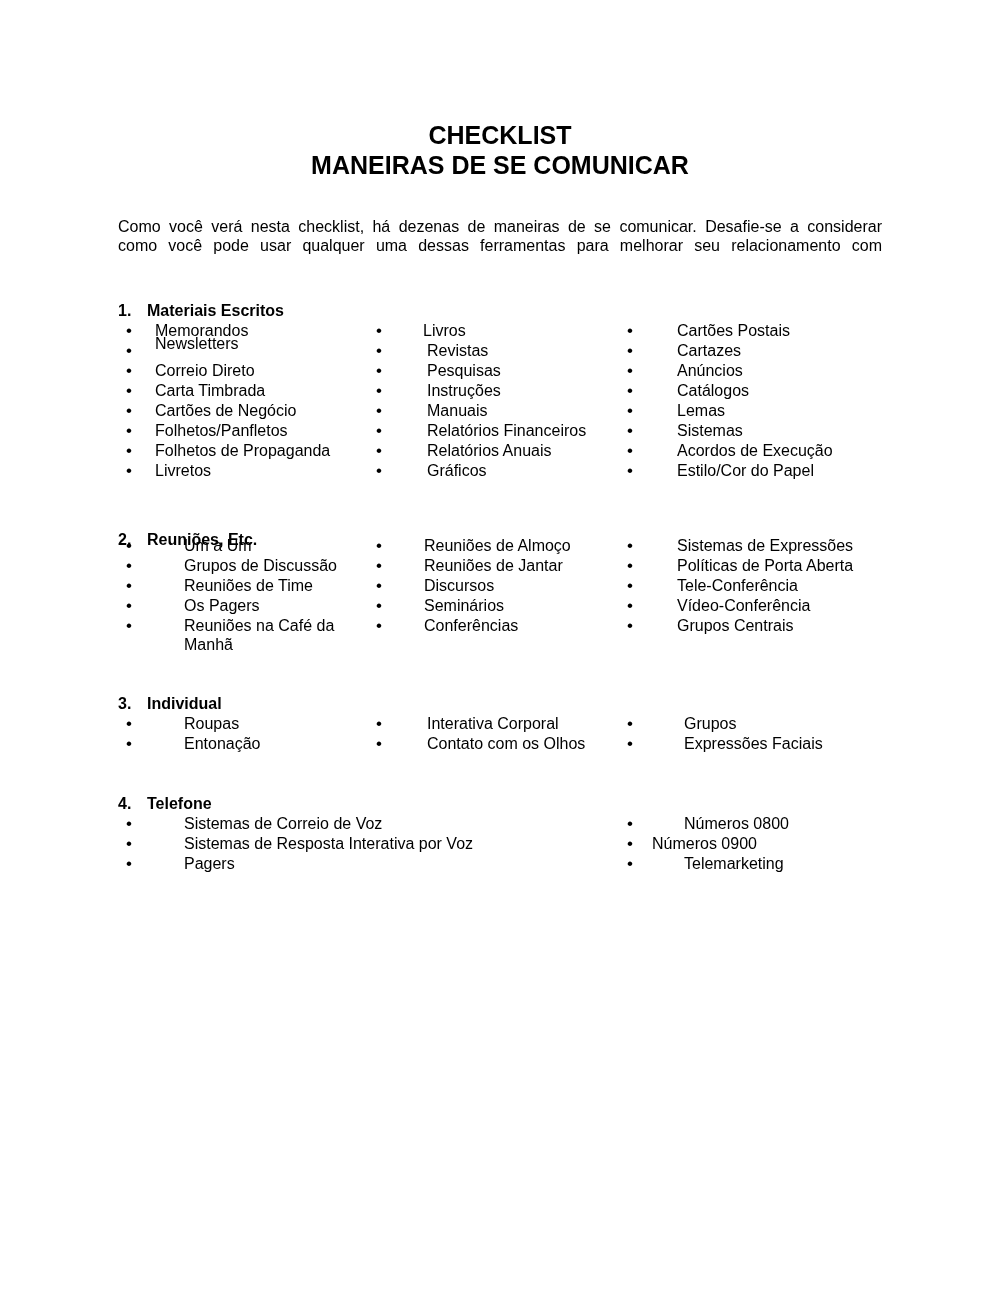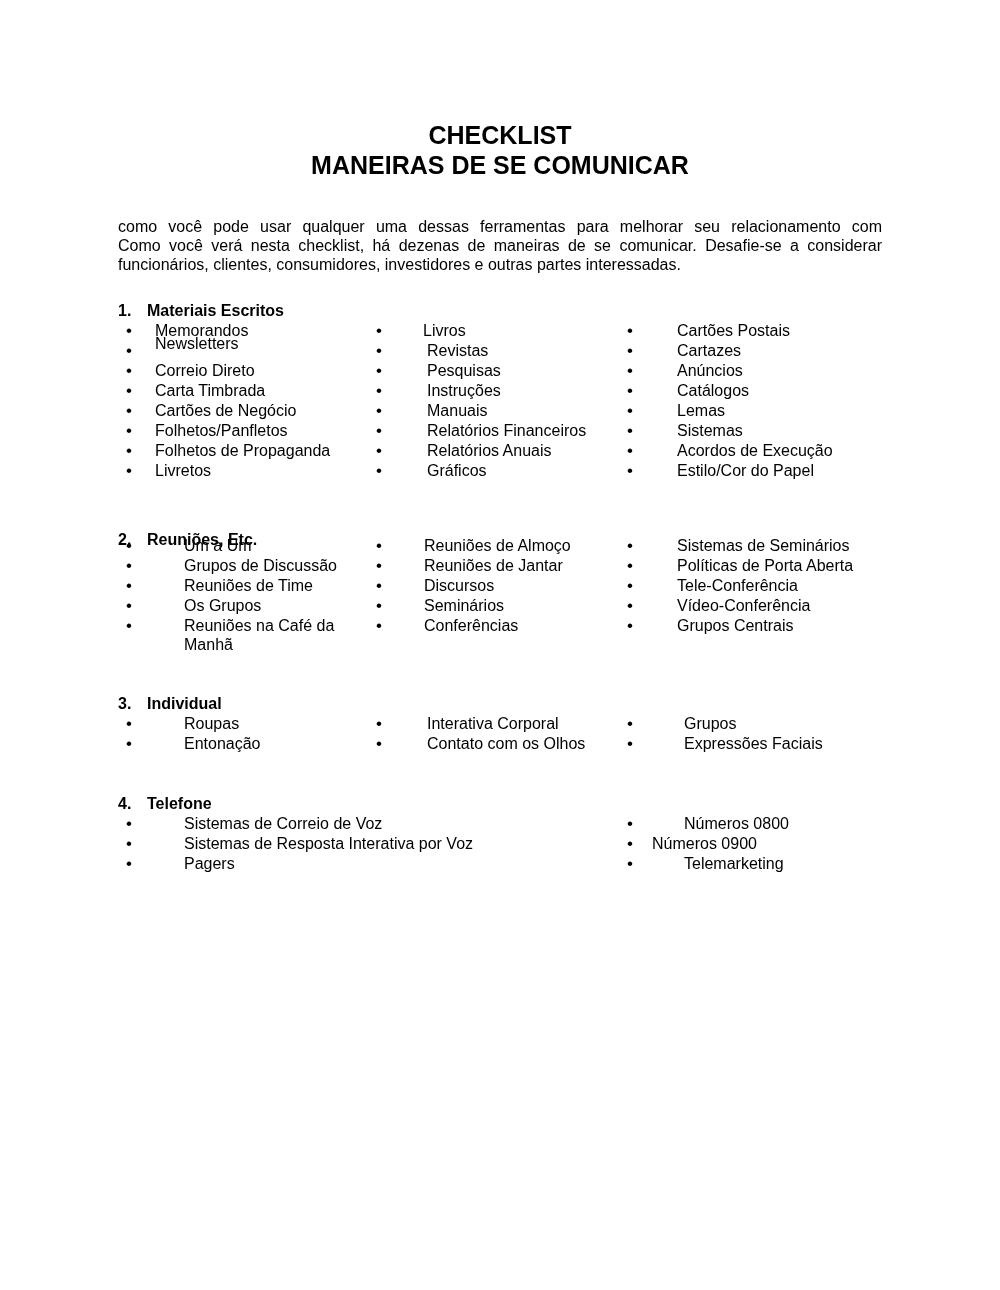--- a/index.html
+++ b/index.html
@@ -20,23 +20,22 @@
     .bullet::before { content: "\2022"; font-size: 17px; }
   </style>
 </head>
 <body>
 
 <div>
   <div class="title t1">CHECKLIST</div>
   <div class="title t2">MANEIRAS DE SE COMUNICAR</div>
 
   <div class="intro">
+    <span>Como você verá nesta checklist, há dezenas de maneiras de se comunicar. Desafie-se a considerar</span>
     <span>como você pode usar qualquer uma dessas ferramentas para melhorar seu relacionamento com</span>
-    <span>Como você verá nesta checklist, há dezenas de maneiras de se comunicar. Desafie-se a considerar</span>
-    <span class="last">funcionários, clientes, consumidores, investidores e outras partes interessadas.</span>
   </div>
 
   <div class="sec-head" style="top:301px">
     <span class="num">1.</span><span>Materiais Escritos</span>
   </div>
   <div>
 
     <span class="bullet" style="left:126px;top:321px"></span>
       <span class="item" style="left:155px;top:321px">Memorandos</span>
     <span class="bullet" style="left:126px;top:341px"></span>
@@ -93,38 +92,38 @@
     <span class="num">2.</span><span>Reuniões, Etc.</span>
   </div>
   <div>
     <span class="bullet" style="left:126px;top:536px"></span>
       <span class="item" style="left:184px;top:536px">Um a Um</span>
     <span class="bullet" style="left:126px;top:556px"></span>
       <span class="item" style="left:184px;top:556px">Grupos de Discussão</span>
     <span class="bullet" style="left:126px;top:576px"></span>
       <span class="item" style="left:184px;top:576px">Reuniões de Time</span>
     <span class="bullet" style="left:126px;top:596px"></span>
-      <span class="item" style="left:184px;top:596px">Os Grupos</span>
+      <span class="item" style="left:184px;top:596px">Os Pagers</span>
     <span class="bullet" style="left:126px;top:616px"></span>
       <span class="item" style="left:184px;top:616px">Reuniões na Café da</span>
     <span class="item" style="left:184px;top:635px">Manhã</span>
 
     <span class="bullet" style="left:376px;top:536px"></span>
       <span class="item" style="left:424px;top:536px">Reuniões de Almoço</span>
     <span class="bullet" style="left:376px;top:556px"></span>
       <span class="item" style="left:424px;top:556px">Reuniões de Jantar</span>
     <span class="bullet" style="left:376px;top:576px"></span>
       <span class="item" style="left:424px;top:576px">Discursos</span>
     <span class="bullet" style="left:376px;top:596px"></span>
       <span class="item" style="left:424px;top:596px">Seminários</span>
     <span class="bullet" style="left:376px;top:616px"></span>
       <span class="item" style="left:424px;top:616px">Conferências</span>
 
     <span class="bullet" style="left:627px;top:536px"></span>
-      <span class="item" style="left:677px;top:536px">Sistemas de Seminários</span>
+      <span class="item" style="left:677px;top:536px">Sistemas de Expressões</span>
     <span class="bullet" style="left:627px;top:556px"></span>
       <span class="item" style="left:677px;top:556px">Políticas de Porta Aberta</span>
     <span class="bullet" style="left:627px;top:576px"></span>
       <span class="item" style="left:677px;top:576px">Tele-Conferência</span>
     <span class="bullet" style="left:627px;top:596px"></span>
       <span class="item" style="left:677px;top:596px">Vídeo-Conferência</span>
     <span class="bullet" style="left:627px;top:616px"></span>
       <span class="item" style="left:677px;top:616px">Grupos Centrais</span>
   </div>
 

